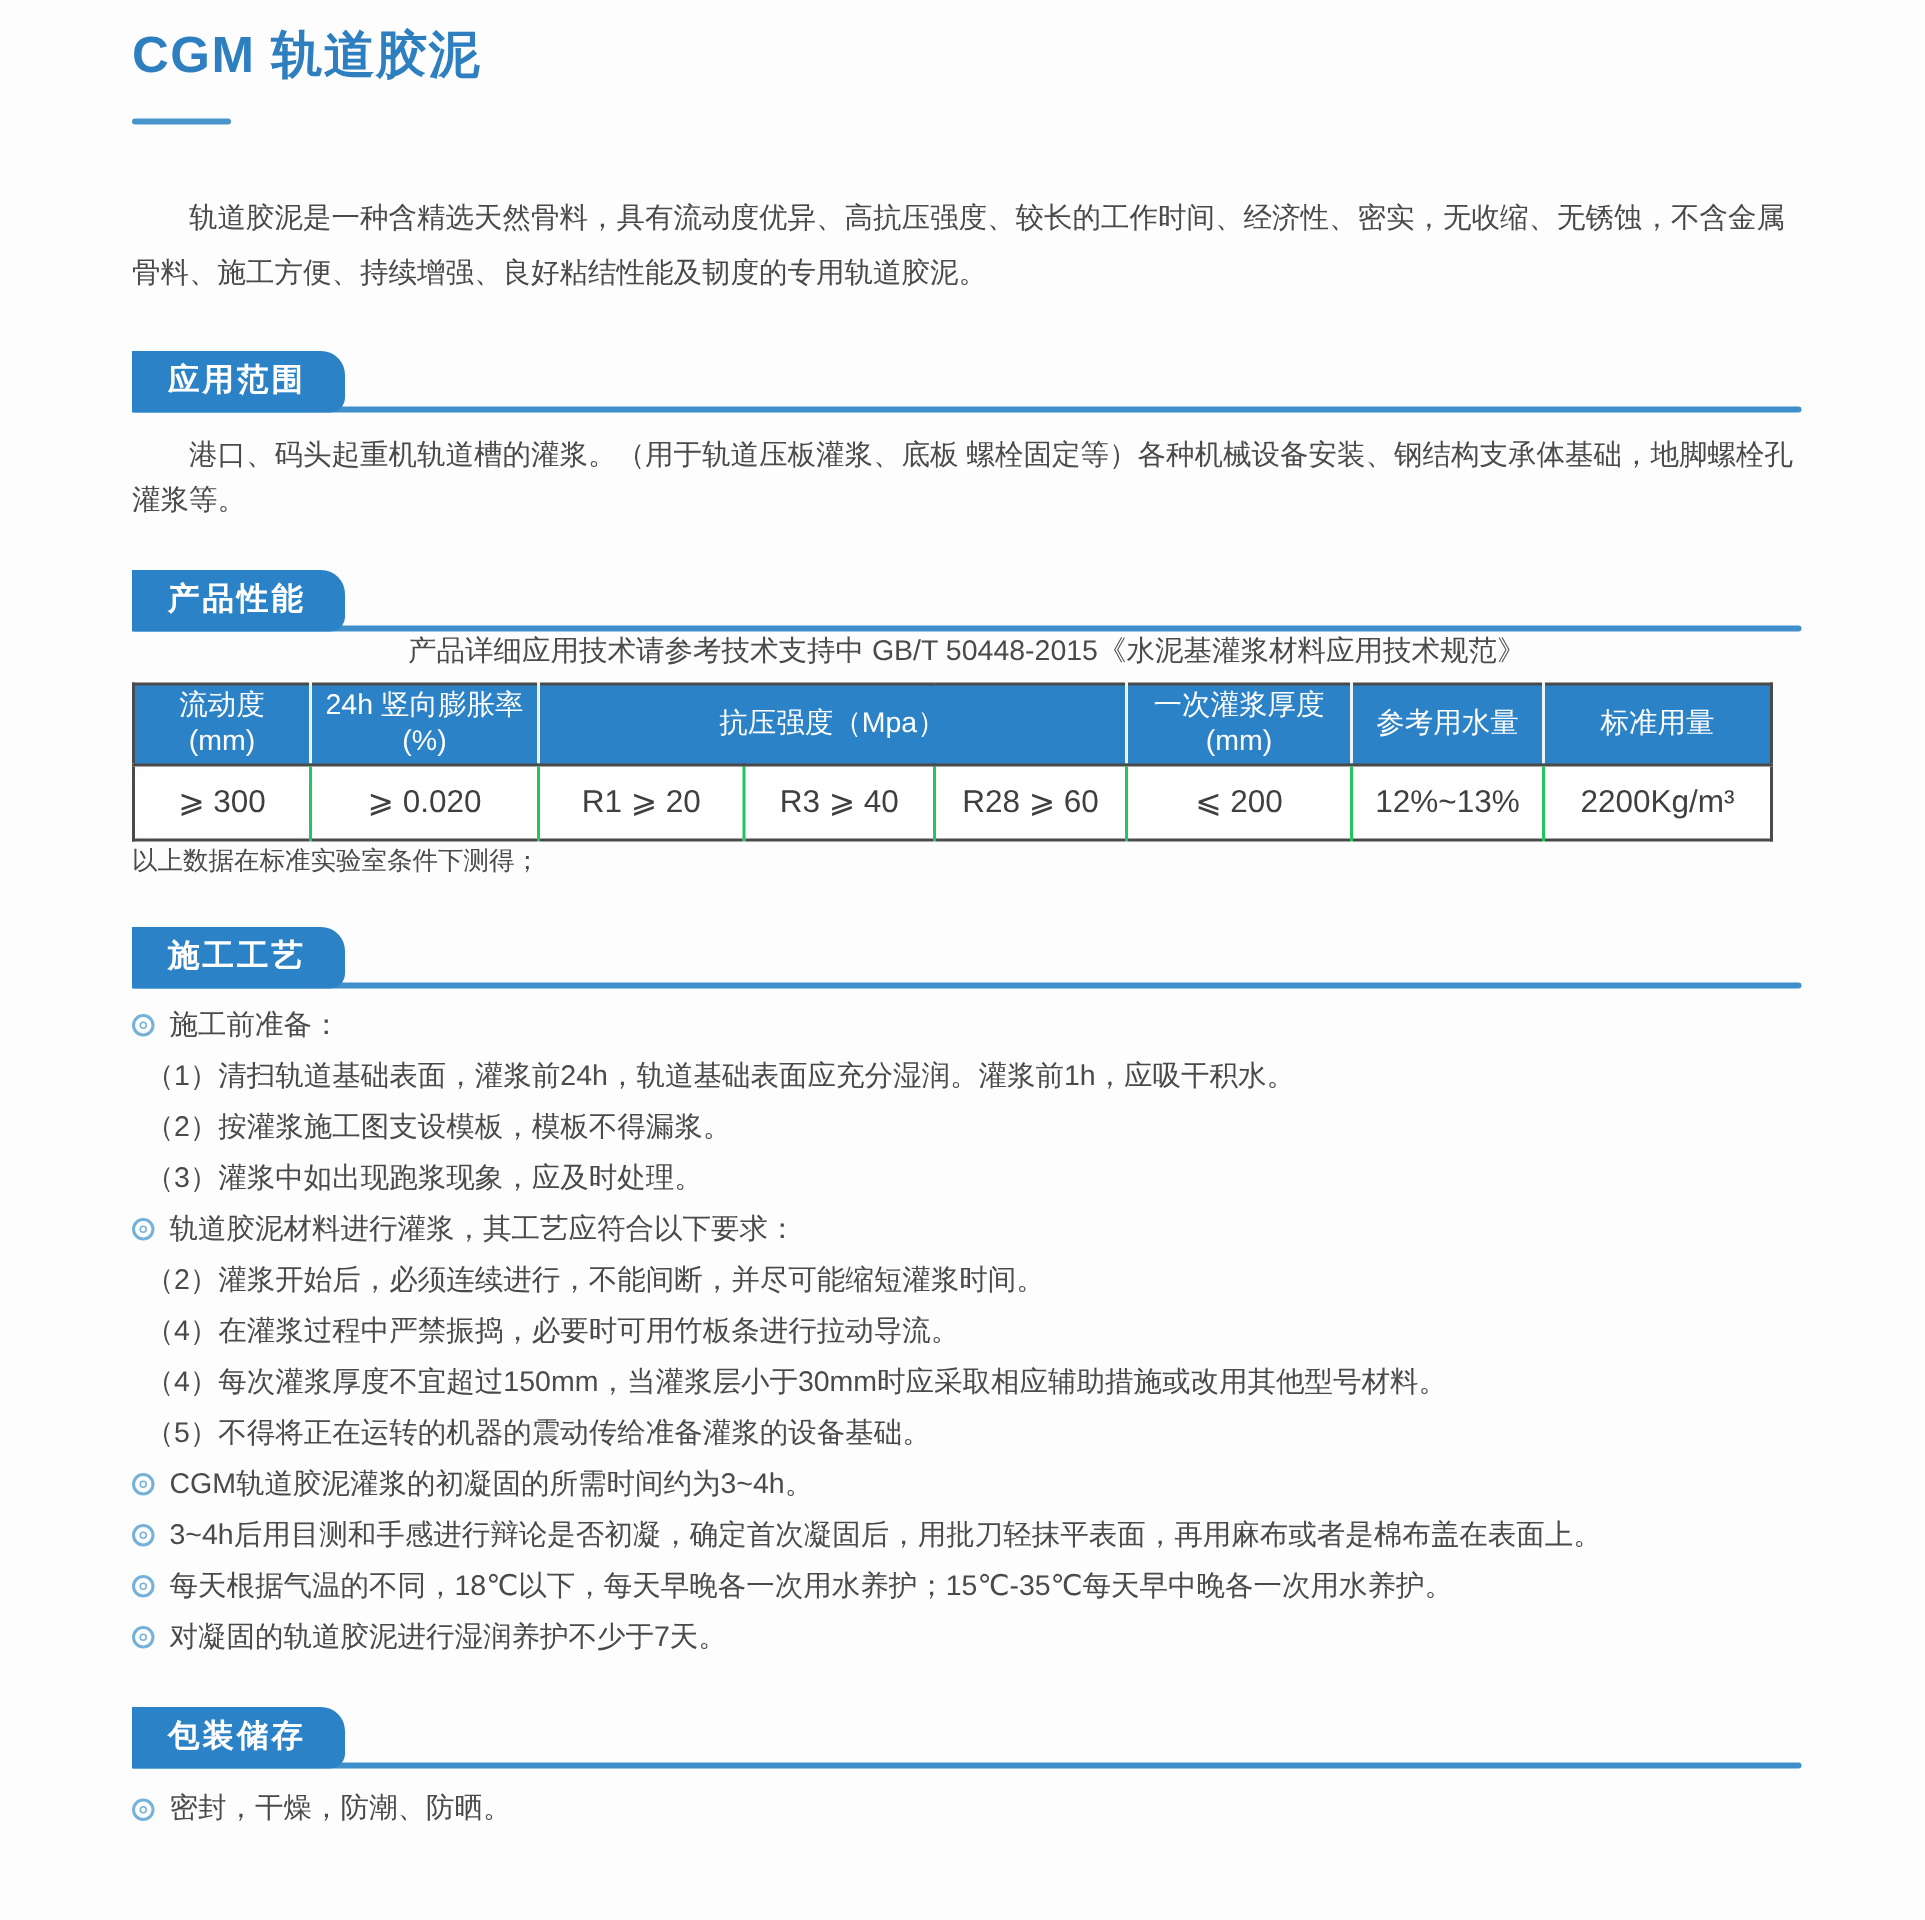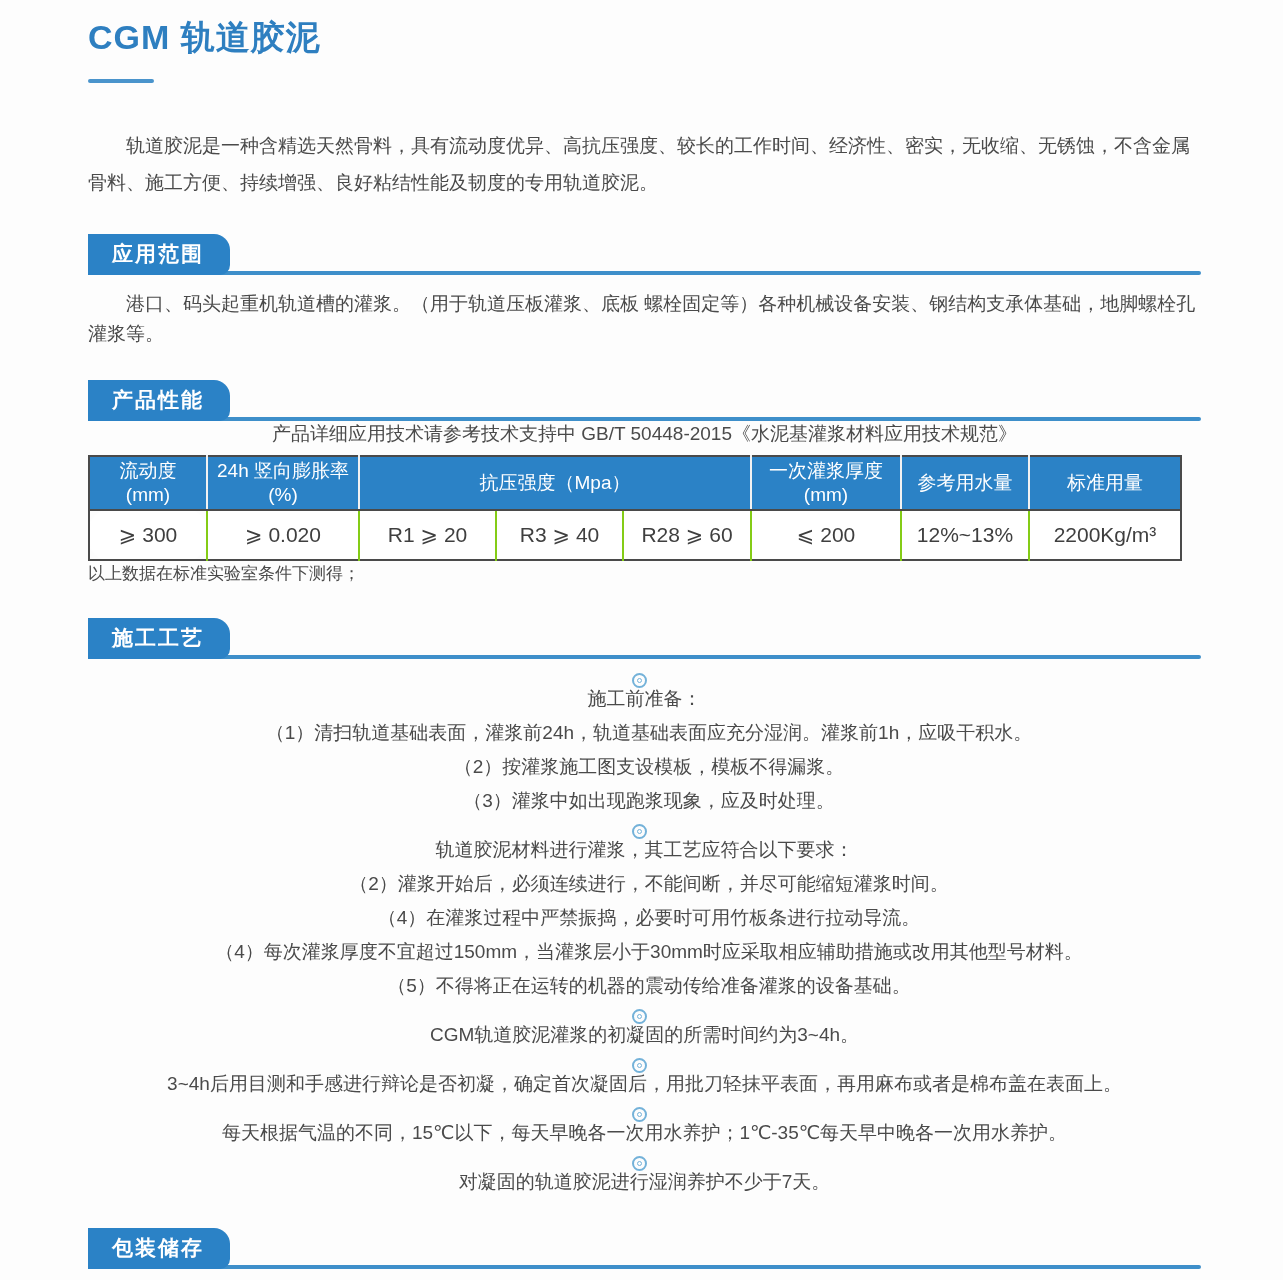--- a/index.html
+++ b/index.html
@@ -94,21 +94,21 @@
     border-bottom:2px solid #4a4a4a;
     padding:2px 4px;
   }
   .spec-table th:first-child { border-left:none; }
   .spec-table td {
     background:#ffffff;
     color:#3f3f3f;
     font-size:21px;
     height:50px;
     text-align:center;
-    border-left:2px solid #84cc16;
+    border-left:2px solid #22c55e;
     padding:2px 4px;
   }
   .spec-table td:first-child { border-left:none;border-radius:19px; }
   .col-flow { width:118px; }
   .col-exp { width:152px; }
   .col-r1 { width:137px; }
   .col-r3 { width:127px; }
   .col-r28 { width:128px; }
   .col-thk { width:150px; }
   .col-water { width:128px; }
@@ -122,21 +122,20 @@
   .list { margin-top:12px; }
   .li {
     display:flex;
     align-items:flex-start;
     font-size:19px;
     line-height:22px;
     margin-top:9px;
     padding:2px 0;
     min-height:31px;
     align-items:center;
-    flex-direction:column;
   }
   .construction-list .li { margin-top:8px; min-height:23px; }
   .bullet {
     flex:0 0 auto;
     width:15px; height:15px;
     border:2px solid #74b2d9;
     border-radius:50%;
     margin-right:10px;
     display:inline-flex;
     align-items:center;
@@ -261,21 +260,21 @@
     <div class="li bullet-li">
       <span class="bullet">
           <span class="bullet-inner"></span>
         </span>
       <span class="li-text">3~4h后用目测和手感进行辩论是否初凝，确定首次凝固后，用批刀轻抹平表面，再用麻布或者是棉布盖在表面上。</span>
     </div>
     <div class="li bullet-li">
       <span class="bullet">
           <span class="bullet-inner"></span>
         </span>
-      <span class="li-text">每天根据气温的不同，15℃以下，每天早晚各一次用水养护；1℃-35℃每天早中晚各一次用水养护。</span>
+      <span class="li-text">每天根据气温的不同，18℃以下，每天早晚各一次用水养护；15℃-35℃每天早中晚各一次用水养护。</span>
     </div>
     <div class="li bullet-li">
       <span class="bullet">
           <span class="bullet-inner"></span>
         </span>
       <span class="li-text">对凝固的轨道胶泥进行湿润养护不少于7天。</span>
     </div>
   </div>
 
   <div class="section-header section-gap-lg">

